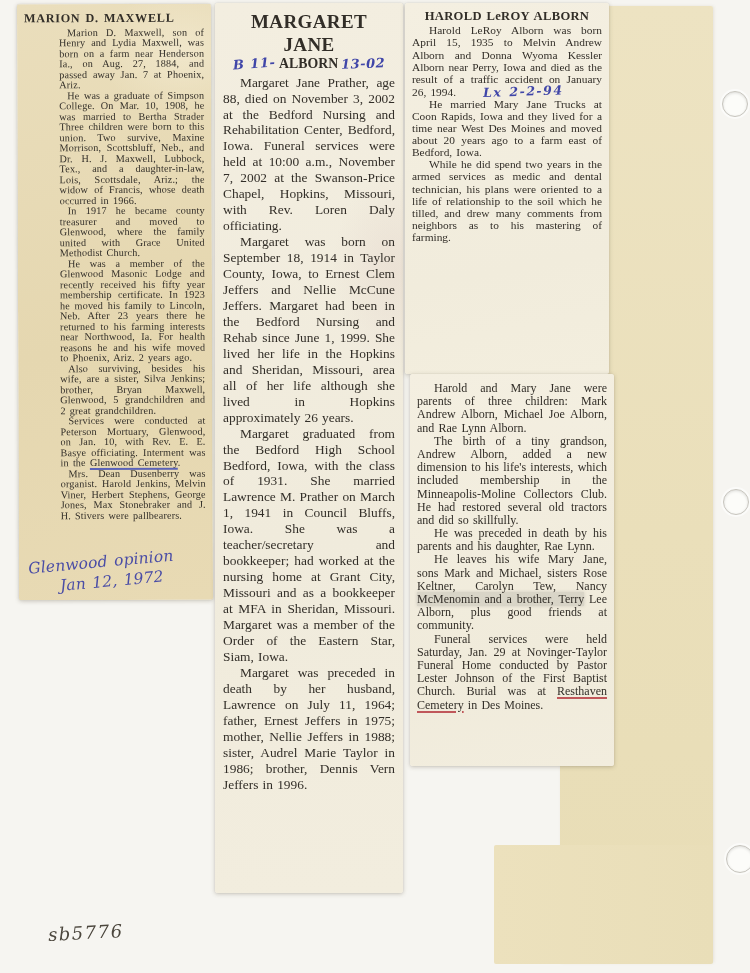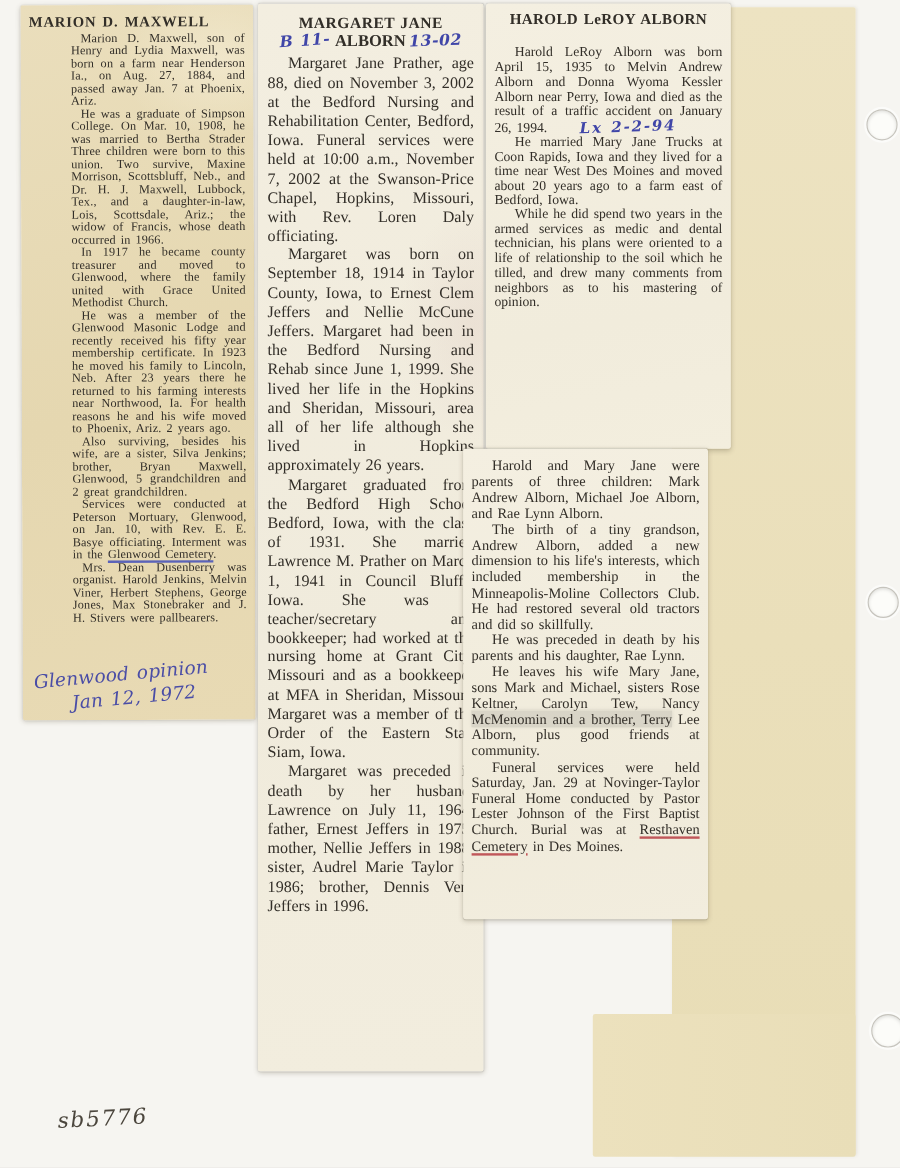--- a/index.html
+++ b/index.html
@@ -48,39 +48,39 @@
 
   
   .prather{
     left:215px;top:3px;width:188px;height:890px;
     padding:8px 8px 4px 8px;
     background:
       radial-gradient(90px 140px at 96% 30%, rgba(215,190,185,.25), rgba(215,190,185,0) 70%),
       linear-gradient(175deg,#f3eee0 0%,#f0ebdc 60%,#f2edde 100%);
     font-size:13.4px;line-height:1.19;word-spacing:.8px;
   }
-  .prather h2{font-size:13px;text-align:center;letter-spacing:.4px;}
+  .prather h2{font-size:19px;text-align:center;letter-spacing:.4px;}
   .prather .title-line2{display:flex;align-items:baseline;justify-content:center;gap:3px;
     font-size:13.8px;font-weight:bold;margin-bottom:2px;}
   .prather p{text-indent:17px;}
 
   
   .alborn-top{
     left:405px;top:3px;width:204px;height:371px;
     padding:7px 7px 2px 7px;
     background:linear-gradient(170deg,#f4efe1 0%,#f1ecdc 70%,#f3eede 100%);
     font-size:11.4px;line-height:1.06;word-spacing:1.3px;
   }
   .alborn-bottom{
-    left:386px;top:374px;width:204px;height:392px;
+    left:410px;top:374px;width:204px;height:392px;
     padding:8px 7px 2px 7px;
     background:linear-gradient(170deg,#f4efe1 0%,#f0ebdb 70%,#f2edde 100%);
     font-size:12px;line-height:1.1;word-spacing:1.2px;
   }
-  .alborn-top h2{font-size:12.6px;text-align:center;letter-spacing:.3px;margin-bottom:15px;}
+  .alborn-top h2{font-size:12.6px;text-align:center;letter-spacing:.3px;margin-bottom:1px;}
   .alborn-top p,.alborn-bottom p{text-indent:17px;}
 
   
   .ink{
     font-family:"DejaVu Serif","Liberation Serif",serif;
     font-style:italic;color:#4046a8;
   }
   .prather .ink{font-size:13px;font-weight:bold;letter-spacing:.5px;white-space:nowrap;}
   .prather .ink-left{transform:rotate(-4deg);margin-right:1px;}
   .prather .ink-right{transform:rotate(-2deg);}
@@ -144,21 +144,21 @@
     <p>Margaret Jane Prather, age 88, died on November 3, 2002 at the Bedford Nursing and Rehabilitation Center, Bedford, Iowa. Funeral services were held at 10:00 a.m., November 7, 2002 at the Swanson-Price Chapel, Hopkins, Missouri, with Rev. Loren Daly officiating.</p>
     <p>Margaret was born on September 18, 1914 in Taylor County, Iowa, to Ernest Clem Jeffers and Nellie McCune Jeffers. Margaret had been in the Bedford Nursing and Rehab since June 1, 1999. She lived her life in the Hopkins and Sheridan, Missouri, area all of her life although she lived in Hopkins approximately 26 years.</p>
     <p>Margaret graduated from the Bedford High School Bedford, Iowa, with the class of 1931. She married Lawrence M. Prather on March 1, 1941 in Council Bluffs, Iowa. She was a teacher/secretary and bookkeeper; had worked at the nursing home at Grant City, Missouri and as a bookkeeper at MFA in Sheridan, Missouri. Margaret was a member of the Order of the Eastern Star, Siam, Iowa.</p>
     <p>Margaret was preceded in death by her husband, Lawrence on July 11, 1964; father, Ernest Jeffers in 1975; mother, Nellie Jeffers in 1988; sister, Audrel Marie Taylor in 1986; brother, Dennis Vern Jeffers in 1996.</p>
   </article>
 
   <article class="clipping alborn-top">
     <h2>HAROLD LeROY ALBORN</h2>
     <p><span>Harold LeRoy Alborn was born April 15, 1935 to Melvin Andrew Alborn and Donna Wyoma Kessler Alborn near Perry, Iowa and died as the result of a traffic accident on January 26, 1994.</span><span class="ink annotation-inline">Lx 2-2-94</span></p>
     <p>He married Mary Jane Trucks at Coon Rapids, Iowa and they lived for a time near West Des Moines and moved about 20 years ago to a farm east of Bedford, Iowa.</p>
-    <p>While he did spend two years in the armed services as medic and dental technician, his plans were oriented to a life of relationship to the soil which he tilled, and drew many comments from neighbors as to his mastering of opinion.</p>
+    <p>While he did spend two years in the armed services as medic and dental technician, his plans were oriented to a life of relationship to the soil which he tilled, and drew many comments from neighbors as to his mastering of farming.</p>
   </article>
 
   <article class="clipping alborn-bottom">
     <p>Harold and Mary Jane were parents of three children: Mark Andrew Alborn, Michael Joe Alborn, and Rae Lynn Alborn.</p>
     <p>The birth of a tiny grandson, Andrew Alborn, added a new dimension to his life's interests, which included membership in the Minneapolis-Moline Collectors Club. He had restored several old tractors and did so skillfully.</p>
     <p>He was preceded in death by his parents and his daughter, Rae Lynn.</p>
     <p><span>He leaves his wife Mary Jane, sons Mark and Michael, sisters Rose Keltner, Carolyn Tew, Nancy </span><span class="smudge">McMenomin and a brother, Terry</span><span> Lee Alborn, plus good friends at community.</span></p>
     <p><span>Funeral services were held Saturday, Jan. 29 at Novinger-Taylor Funeral Home conducted by Pastor Lester Johnson of the First Baptist Church. Burial was at </span><span class="u-red">Resthaven Cemetery</span><span> in Des Moines.</span></p>
   </article>
 

